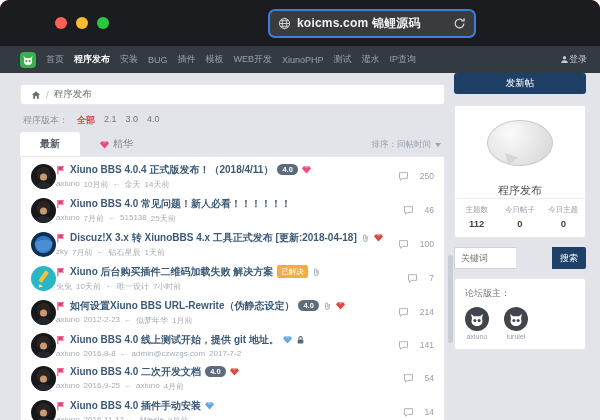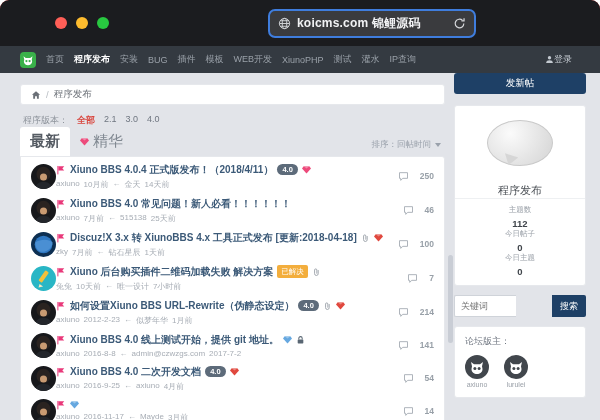--- a/index.html
+++ b/index.html
@@ -7,66 +7,66 @@
     font-family:"Liberation Sans","DejaVu Sans",sans-serif;background:#ef4444;}
   
   .chrome{height:46px;background:#1b1c1f;position:relative;}
   .traffic{position:absolute;left:55px;top:17px;display:flex;gap:9px;}
   .tl-dot{width:12px;height:12px;border-radius:50%;}
   .urlbar{position:absolute;left:268px;top:9px;width:188px;height:25px;background:#3a3b3e;
     border:2.5px solid #3f7ddd;border-radius:7px;display:flex;align-items:center;padding:0 8px;gap:6px;box-sizing:content-box;}
   .url-text{color:#f1f2f4;font-size:12px;white-space:nowrap;font-weight:bold;letter-spacing:.2px;}
   .url-refresh{margin-left:auto;display:flex;}
   
-  .navbar{height:27px;background:#343a41;display:flex;align-items:center;padding:0 28px 0 20px;gap:10px;}
+  .navbar{height:27px;background:#343a41;display:flex;align-items:center;padding:0 13px 0 20px;gap:10px;}
   .logo{width:16px;height:16px;background:#3ab14a;border-radius:4px;display:flex;align-items:center;justify-content:center;flex:none;}
   .nav-items{display:flex;gap:10px;align-items:center;}
   .nav-item{font-size:9px;color:#9aa1a9;white-space:nowrap;cursor:pointer;}
   .nav-item.active{color:#ffffff;font-weight:bold;}
   .login{margin-left:auto;display:flex;align-items:center;gap:0;color:#c4cad1;font-size:9px;cursor:pointer;}
   
   .page{height:347px;background:#e2e4e9;display:flex;padding:0 14px 0 20px;gap:9px;position:relative;overflow:hidden;}
   .main{flex:1;min-width:0;}
   .card{background:#fff;border:1px solid #e6e8ec;border-radius:3px;box-sizing:border-box;}
   .breadcrumb{margin-top:11px;height:21px;display:flex;align-items:center;gap:5px;padding:0 10px;font-size:9.5px;color:#6b7077;}
   .crumb-sep{color:#b7bcc2;}
   .filter-row{display:flex;gap:9px;align-items:center;margin:9px 3px 0;font-size:9px;color:#8d939b;}
   .filter-opt{color:#6f7680;cursor:pointer;}
   .filter-opt.active{color:#d9463e;font-weight:bold;}
   .tabbar{display:flex;align-items:flex-end;margin-top:7px;height:22px;}
-  .tab{padding:5px 10px 5px;display:flex;gap:4px;align-items:center;font-size:15px;color:#7f8790;cursor:pointer;}
+  .tab{padding:5px 20px 5px;display:flex;gap:4px;align-items:center;font-size:10px;color:#7f8790;cursor:pointer;}
   .tab.active{background:#fff;border-radius:3px 3px 0 0;color:#565c64;font-weight:bold;}
   .sort{margin-left:auto;font-size:8.5px;color:#9aa1ab;display:flex;align-items:center;gap:4px;padding:0 4px 5px 0;cursor:pointer;}
   .caret{width:0;height:0;border-left:3.5px solid transparent;border-right:3.5px solid transparent;border-top:4px solid #9aa1ab;}
   .thread-list{border-radius:0 3px 3px 3px;padding:2px 0;overflow:hidden;}
   .row{display:flex;align-items:center;padding:3.5px 10px;}
   .avatar{width:25px;height:25px;border-radius:50%;overflow:hidden;flex:none;cursor:pointer;}
   .avatar svg{display:block;}
   .row-main{flex:1;min-width:0;margin-left:0;}
   .trow-title{display:flex;align-items:center;gap:4px;font-size:10px;font-weight:bold;color:#3c5a78;white-space:nowrap;overflow:hidden;}
   .trow-title a{color:#3c5a78;text-decoration:none;overflow:hidden;text-overflow:ellipsis;}
   .trow-sub{font-size:8px;color:#a7adb5;margin-top:2px;display:flex;gap:4px;white-space:nowrap;overflow:hidden;}
-  .count{flex:none;display:flex;align-items:flex-end;gap:11px;font-size:8.5px;color:#98a0a8;cursor:pointer;font-weight:bold;}
+  .count{flex:none;display:flex;align-items:flex-end;gap:11px;font-size:8.5px;color:#98a0a8;cursor:pointer;}
   .badge-version{background:#5d6b7a;color:#fff;font-size:7.5px;padding:1px 5px;border-radius:7px;font-weight:bold;flex:none;}
   .badge-solved{background:#f3ae3d;color:#fff;font-size:7.5px;padding:1.5px 4px;border-radius:2px;font-weight:normal;flex:none;}
   .ticon{display:flex;flex:none;}
   .scroll-thumb{position:absolute;right:147px;top:182px;width:5px;height:88px;background:#c9cdd5;border-radius:3px;}
   
   .sidebar{width:132px;flex:none;}
   .btn-newpost{display:block;width:100%;height:21px;background:#1e4066;color:#fff;font-size:9.5px;
     border:none;border-radius:3px;cursor:pointer;font-family:inherit;}
   .forum-card{margin-top:11px;padding:14px 10px 0;text-align:center;}
   .balloon-wrap{height:54px;position:relative;display:flex;justify-content:center;}
   .balloon{width:64px;height:44px;border-radius:50%;background:radial-gradient(circle at 35% 28%,#fbfbfb,#d3d3d3);
     border:1px solid #c9c9c9;position:relative;}
   .balloon:after{content:'';position:absolute;left:14px;bottom:-7px;width:0;height:0;
     border:7px solid transparent;border-top:10px solid #d6d6d6;transform:rotate(18deg);}
   .forum-title{font-size:11px;color:#4a4f55;margin-top:9px;}
   .forum-desc{font-size:8.5px;color:#7d838b;text-align:left;margin:7px 1px 9px;line-height:1.55;}
-  .stats{display:flex;border-top:1px solid #eef0f2;padding:6px 0 8px;margin:0 -10px;flex-direction:column;}
+  .stats{display:flex;border-top:1px solid #eef0f2;padding:6px 0 8px;margin:0 -10px;}
   .stat{flex:1;text-align:center;}
   .stat-label{font-size:7.5px;color:#9aa0a8;}
   .stat-value{font-size:9.5px;font-weight:bold;color:#3f444a;margin-top:3px;}
   .search-row{display:flex;margin-top:9px;}
   .search-input{flex:1;min-width:0;height:22px;border:1px solid #cfd3d9;border-right:none;font-size:9px;
     padding:0 6px;border-radius:2px 0 0 2px;outline:none;color:#555;font-family:inherit;box-sizing:border-box;}
   .btn-search{width:34px;height:22px;background:#1e4066;color:#fff;font-size:9px;border:none;
     border-radius:0 2px 2px 0;cursor:pointer;font-family:inherit;margin-left:36px;}
   .mod-card{margin-top:9px;padding:8px 10px 9px;}
   .mod-label{font-size:9px;color:#6f7680;}
@@ -514,20 +514,21 @@
               </svg>
             </span>
     <div class="row-main">
       <div class="trow-title">
         <span class="ticon flag">
                   <svg width="10" height="10" viewBox="0 0 16 16">
                     <path d="M3 15V1.5" stroke="#e9397a" stroke-width="1.6"></path>
                     <path d="M3.8 2h9.4l-3 3.4 3 3.4H3.8z" fill="#e9397a"></path>
                   </svg>
                 </span>
+        <a href="#" class="t-title">Xiuno BBS 4.0 插件手动安装</a>
         <span class="t-extras" style="display:flex;gap:4px;align-items:center;">
                   <span class="ticon">
                     <svg width="9" height="9" viewBox="0 0 16 16">
                       <path d="M3 2h10l3 4-8 9-8-9z" fill="#66a8e0"></path>
                       <path d="M3 2h10l-5 4z" fill="rgba(255,255,255,.35)"></path>
                     </svg>
                   </span>
                 </span>
       </div>
       <div class="trow-sub">

